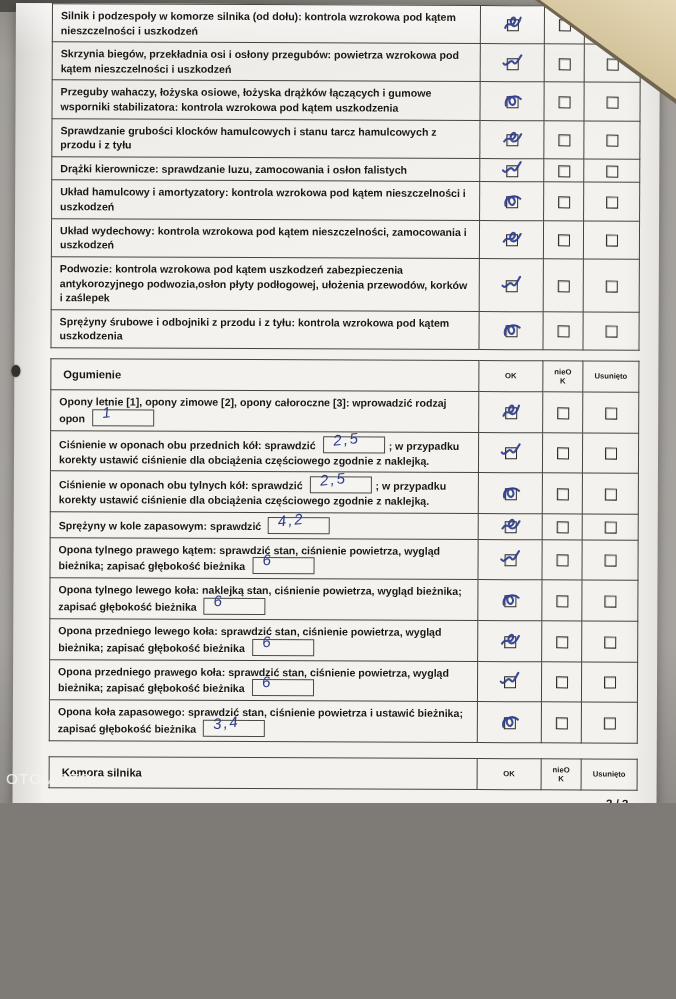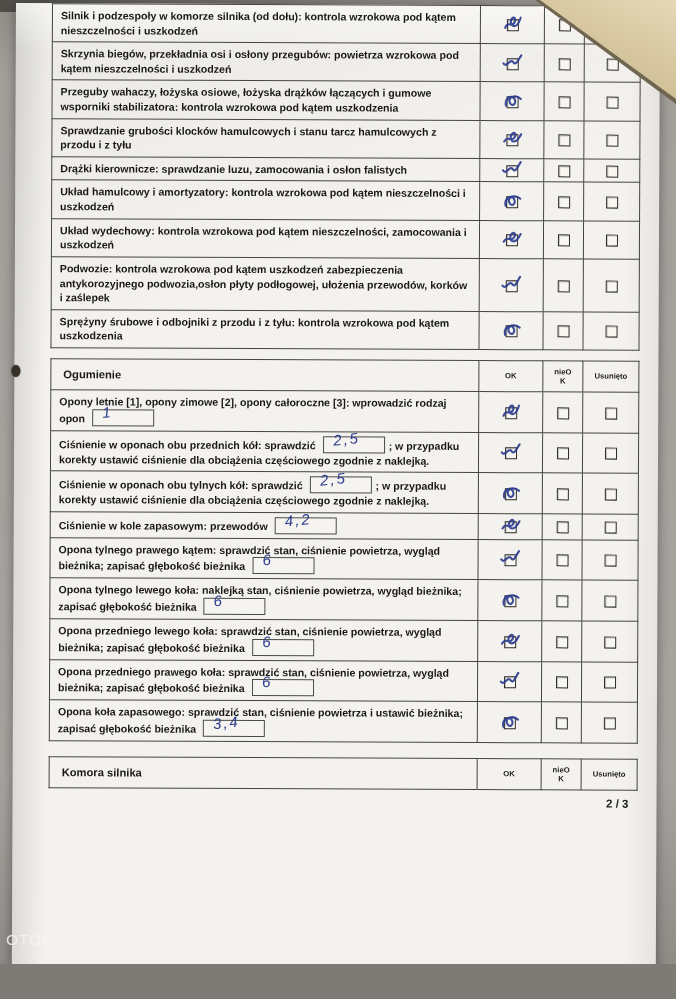--- a/index.html
+++ b/index.html
@@ -1,16 +1,16 @@
 <!DOCTYPE html>
 <html><head>
 <meta charset="utf-8">
 <style>
   html,body{margin:0;padding:0;background:#7e7b77;}
-  .scene{position:relative;width:676px;height:964px;overflow:hidden;
+  .scene{position:relative;width:676px;height:803px;overflow:hidden;
     background:linear-gradient(180deg,#8e8b86 0%,#a3a09b 8%,#a7a4a0 80%,#8f8c88 100%);
     font-family:"Liberation Sans",sans-serif;}
   .bg-top{position:absolute;top:0;left:0;width:100%;height:12px;
     background:linear-gradient(90deg,#4f4d48,#87847f 55%,#a6a29d);}
   
   .paper{position:absolute;left:16px;top:3px;width:644px;height:982px;
     background:
       linear-gradient(180deg,rgba(255,255,255,.55),rgba(255,255,255,0) 5%),
       linear-gradient(90deg,rgba(0,0,0,.10),rgba(0,0,0,0) 5%,rgba(0,0,0,0) 95%,rgba(0,0,0,.06)),
       linear-gradient(160deg,rgba(0,0,0,.04),rgba(0,0,0,0) 30%),
@@ -175,21 +175,21 @@
           </tr>
           <tr>
             <td class="desc"><span>Ciśnienie w oponach obu tylnych kół: sprawdzić </span><span class="vbox"><span class="hw">2,5</span></span><span>; w przypadku korekty ustawić ciśnienie dla obciążenia częściowego zgodnie z naklejką.</span></td>
             <td class="cbc"><span class="cb"><span class="mk" style="transform: rotate(-2deg);"><svg viewBox="0 0 20 16" width="25" height="20">
                     <path d="M5 13 C4 7 10 4 12 8 C14 12 9 15 8 10 C7 6 13 4 17 8" fill="none" stroke="#2c3d8f" stroke-width="1.7" stroke-linecap="round" opacity="0.92"></path>
                   </svg></span></span></td>
             <td class="cbc"><span class="cb"></span></td>
             <td class="cbc"><span class="cb"></span></td>
           </tr>
           <tr>
-            <td class="desc"><span>Ciśnienie w kole zapasowym: przewodów </span><span class="vbox"><span class="hw">4,2</span></span></td>
+            <td class="desc"><span>Sprężyny w kole zapasowym: sprawdzić </span><span class="vbox"><span class="hw">4,2</span></span></td>
             <td class="cbc"><span class="cb"><span class="mk" style="transform: rotate(5deg);"><svg viewBox="0 0 20 16" width="25" height="20">
                     <path d="M4 12 C7 6 9 13 12 8 C14 4 10 3 9 7 C8 11 13 15 17 5" fill="none" stroke="#2c3d8f" stroke-width="1.7" stroke-linecap="round" opacity="0.92"></path>
                   </svg></span></span></td>
             <td class="cbc"><span class="cb"></span></td>
             <td class="cbc"><span class="cb"></span></td>
           </tr>
           <tr>
             <td class="desc"><span>Opona tylnego prawego kątem: sprawdzić stan, ciśnienie powietrza, wygląd bieżnika; zapisać głębokość bieżnika </span><span class="vbox"><span class="hw">6</span></span></td>
             <td class="cbc"><span class="cb"><span class="mk" style="transform: rotate(1deg);"><svg viewBox="0 0 20 16" width="25" height="20">
                     <path d="M3 10 C6 14 8 5 11 9 C13 12 15 6 17 3" fill="none" stroke="#2c3d8f" stroke-width="1.7" stroke-linecap="round" opacity="0.92"></path>

